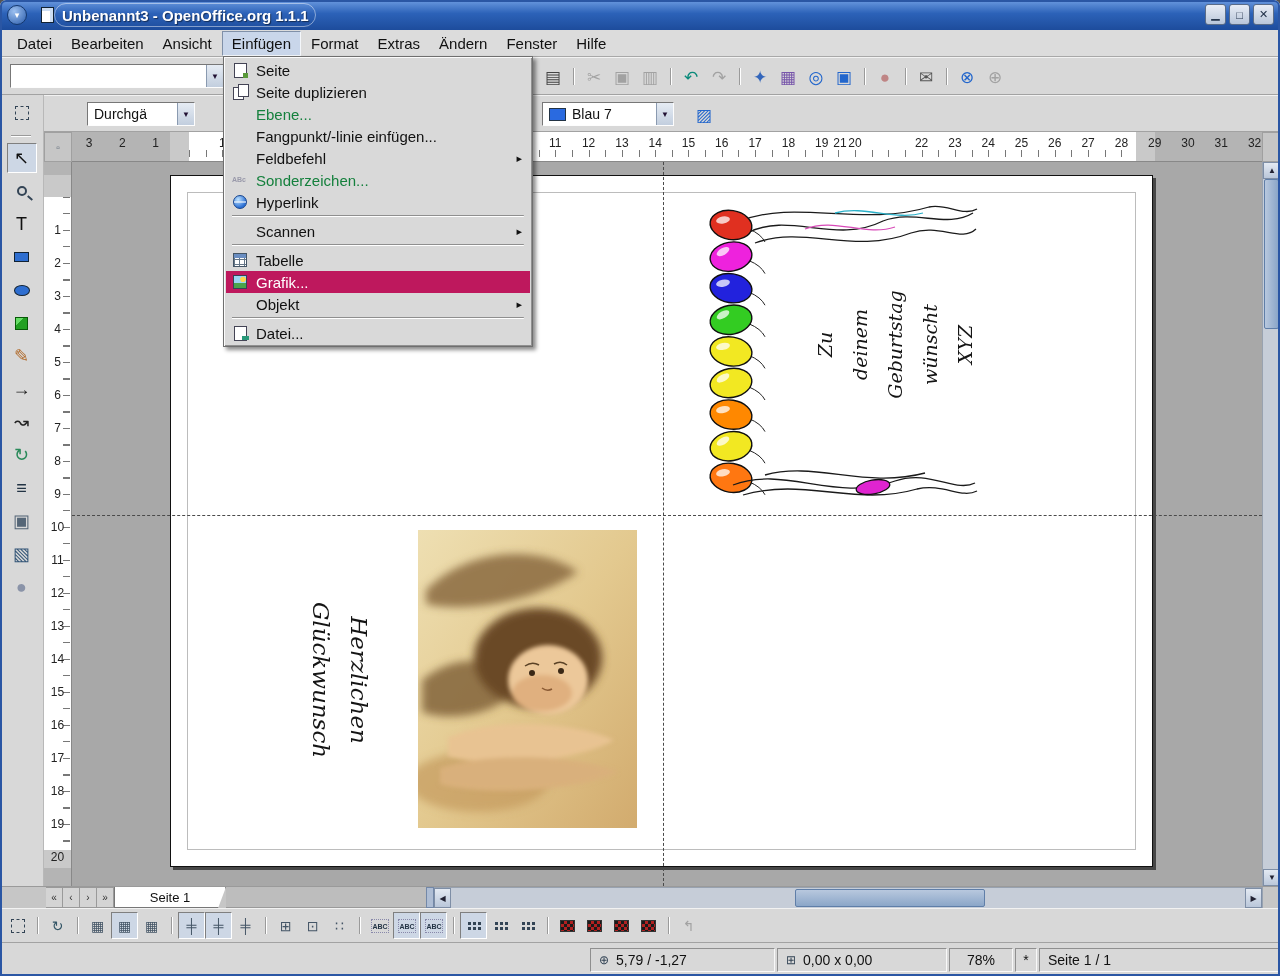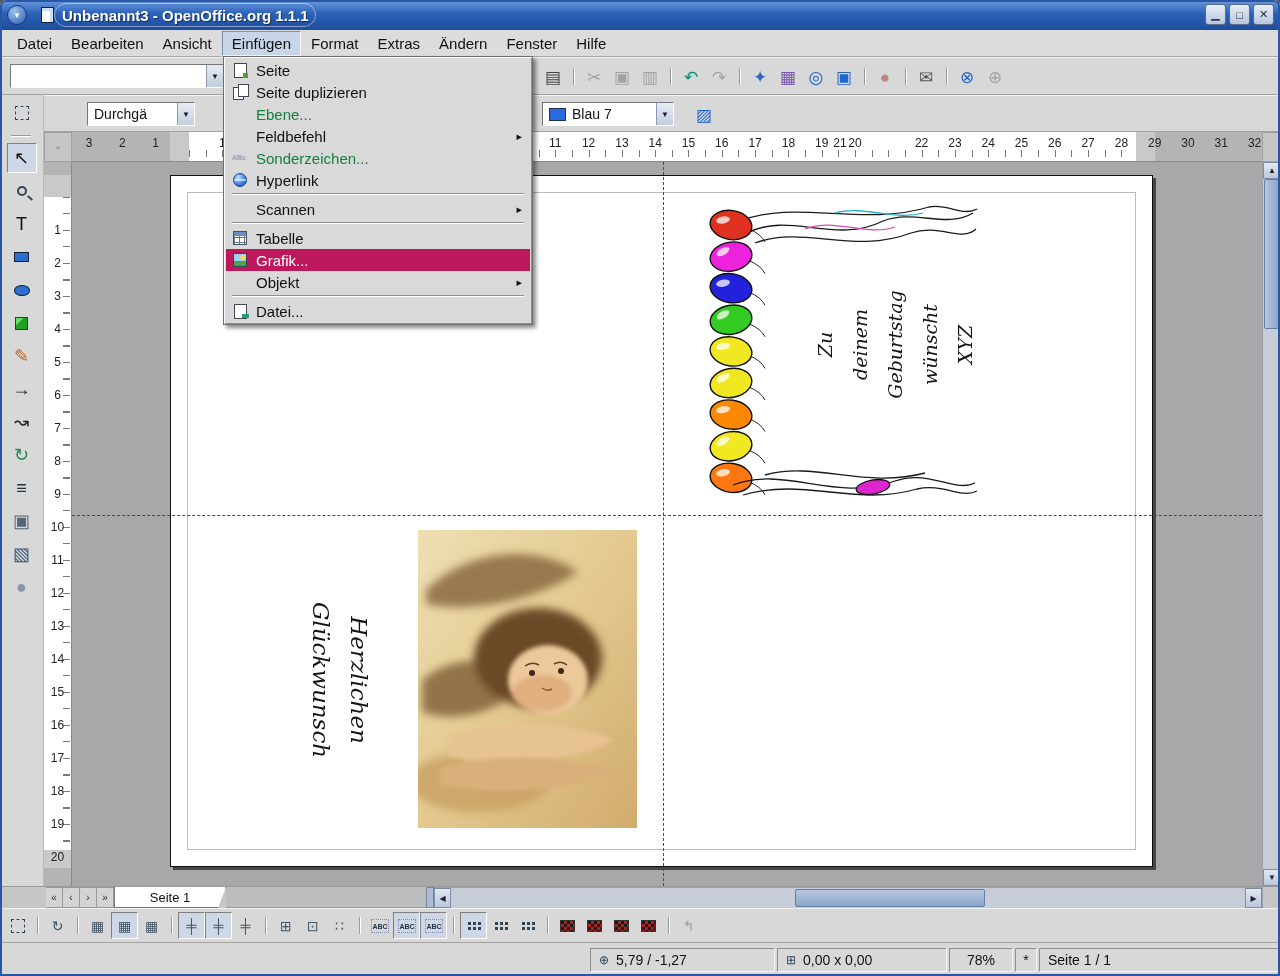--- a/index.html
+++ b/index.html
@@ -592,20 +592,24 @@
       <div class="menu-item">
         <span class="mi-icon pages-icon"></span>
         <span class="mi-label">Seite duplizieren</span>
       </div>
       <div class="menu-item disabled">
         <span class="mi-icon no-icon"></span>
         <span class="mi-label">Ebene...</span>
       </div>
       <div class="menu-item">
         <span class="mi-icon no-icon"></span>
+        <span class="mi-label">Fangpunkt/-linie einfügen...</span>
+      </div>
+      <div class="menu-item">
+        <span class="mi-icon no-icon"></span>
         <span class="mi-label">Feldbefehl</span>
         <span class="mi-arrow">▸</span>
       </div>
       <div class="menu-item disabled">
         <span class="mi-icon special-char-icon"></span>
         <span class="mi-label">Sonderzeichen...</span>
       </div>
       <div class="menu-item">
         <span class="mi-icon hyperlink-icon"></span>
         <span class="mi-label">Hyperlink</span>

